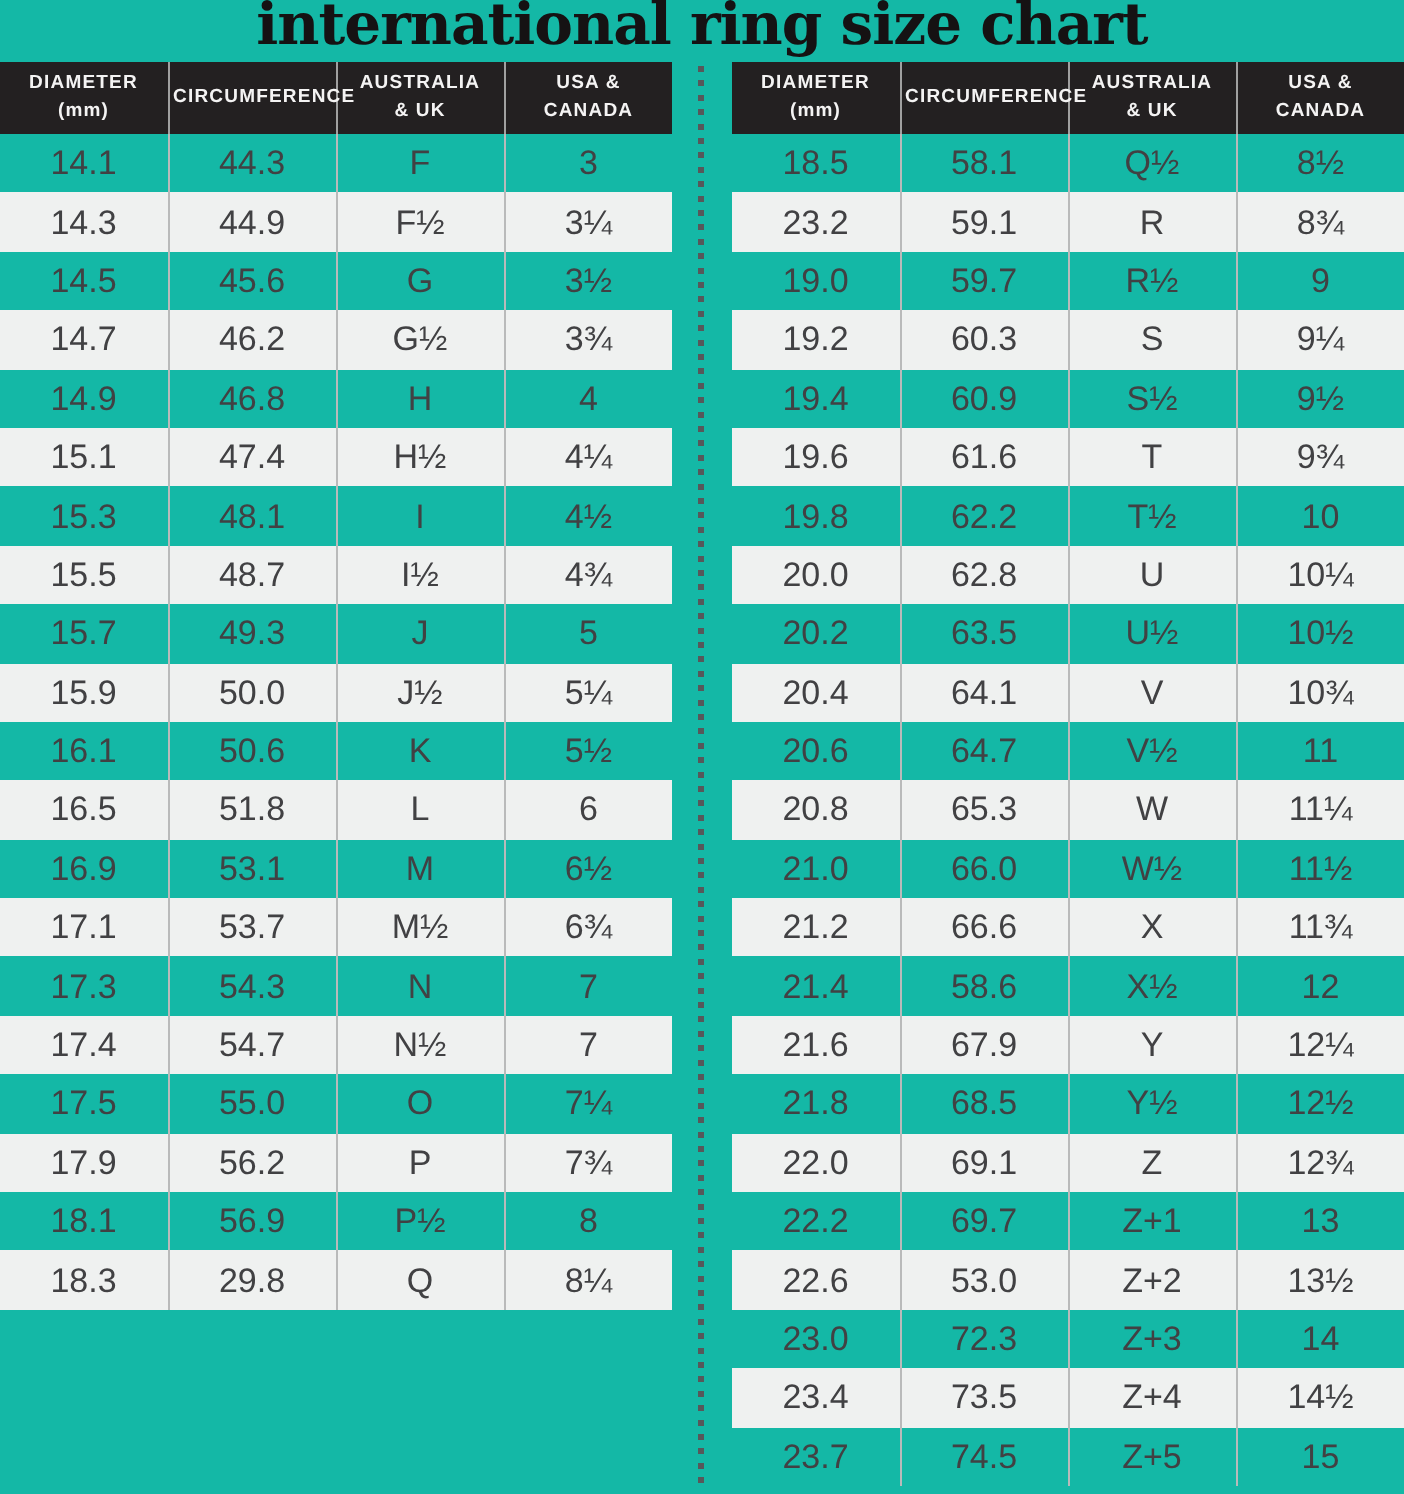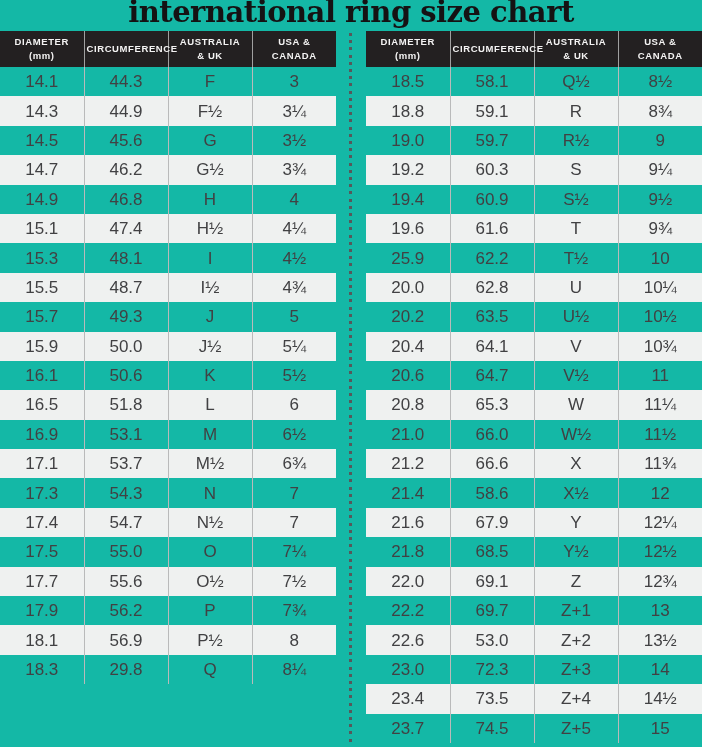--- a/index.html
+++ b/index.html
@@ -187,26 +187,20 @@
           <td>N½</td>
           <td>7</td>
         </tr>
         <tr>
           <td>17.5</td>
           <td>55.0</td>
           <td>O</td>
           <td>7¼</td>
         </tr>
         <tr>
-          <td>17.7</td>
-          <td>55.6</td>
-          <td>O½</td>
-          <td>7½</td>
-        </tr>
-        <tr>
           <td>17.9</td>
           <td>56.2</td>
           <td>P</td>
           <td>7¾</td>
         </tr>
         <tr>
           <td>18.1</td>
           <td>56.9</td>
           <td>P½</td>
           <td>8</td>
@@ -232,21 +226,21 @@
         </tr>
       </thead>
       <tbody>
         <tr>
           <td>18.5</td>
           <td>58.1</td>
           <td>Q½</td>
           <td>8½</td>
         </tr>
         <tr>
-          <td>18.8</td>
+          <td>23.2</td>
           <td>59.1</td>
           <td>R</td>
           <td>8¾</td>
         </tr>
         <tr>
           <td>19.0</td>
           <td>59.7</td>
           <td>R½</td>
           <td>9</td>
         </tr>
@@ -262,21 +256,21 @@
           <td>S½</td>
           <td>9½</td>
         </tr>
         <tr>
           <td>19.6</td>
           <td>61.6</td>
           <td>T</td>
           <td>9¾</td>
         </tr>
         <tr>
-          <td>25.9</td>
+          <td>19.8</td>
           <td>62.2</td>
           <td>T½</td>
           <td>10</td>
         </tr>
         <tr>
           <td>20.0</td>
           <td>62.8</td>
           <td>U</td>
           <td>10¼</td>
         </tr>

